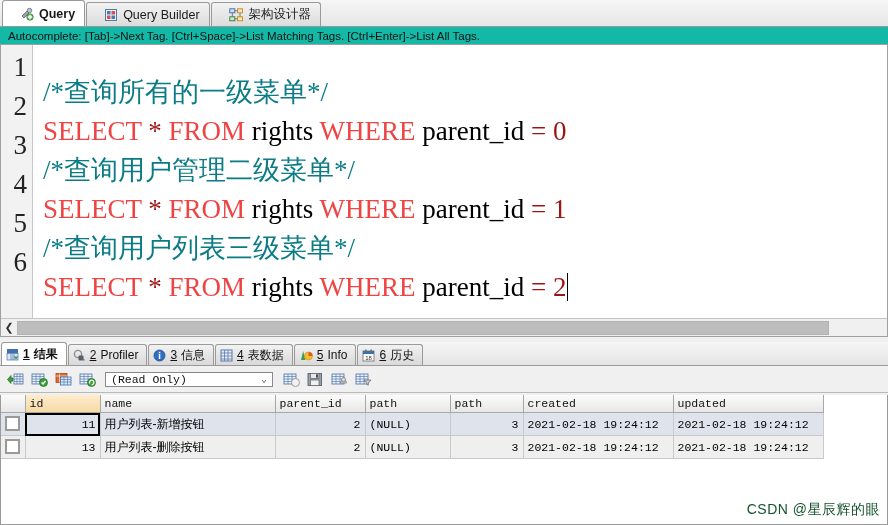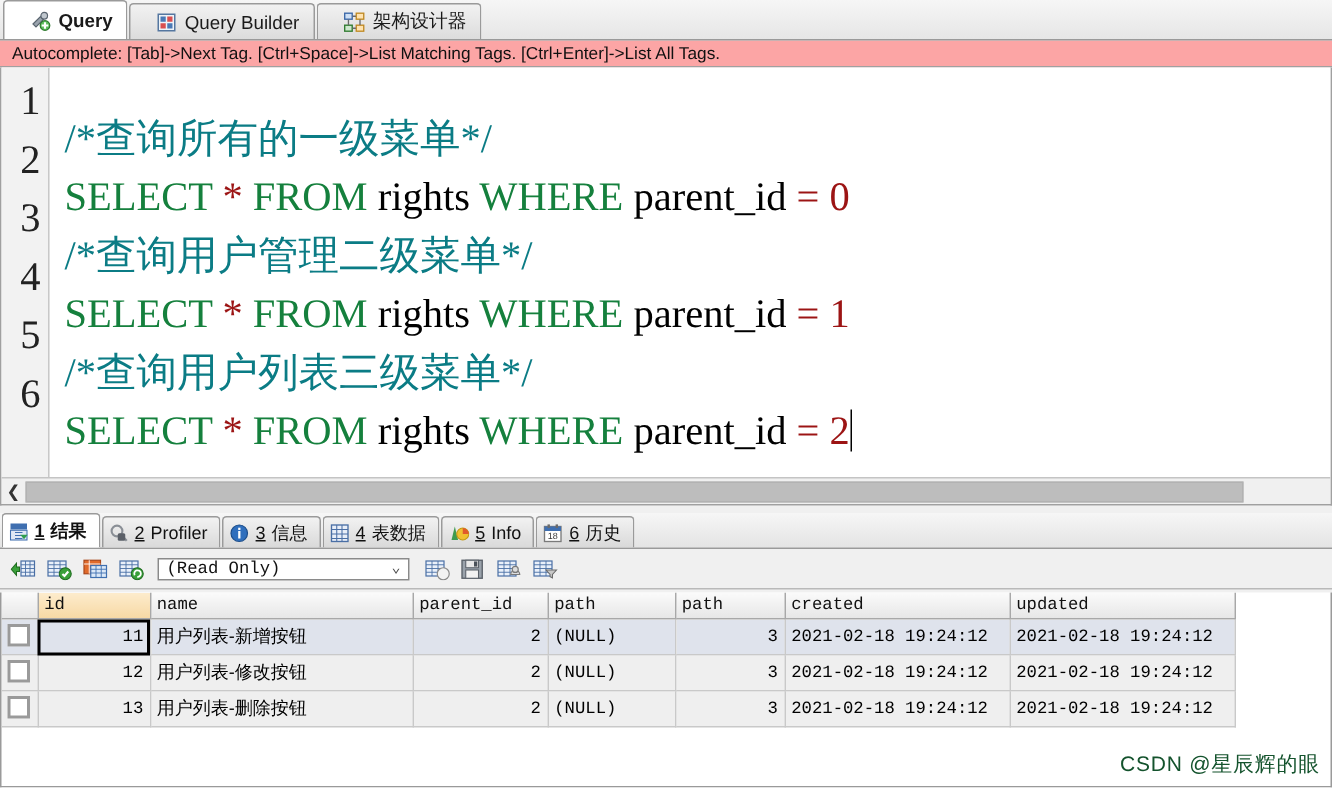--- a/index.html
+++ b/index.html
@@ -54,21 +54,21 @@
     background: #ffffff;
     font-weight: bold;
     height: 26px;
     z-index: 3;
   }
   .ttab .tlabel { white-space: nowrap; }
 
   
   .hintrow {
     height: 18px;
-    background: #fca5a5;
+    background: #14b8a6;
     border-bottom: 1px solid #a0a0a0;
     display: flex;
     align-items: center;
     padding-left: 8px;
     font-size: 11.5px;
     color: #111;
     box-sizing: border-box;
     flex: none;
   }
 
@@ -119,21 +119,21 @@
   }
   .cline {
     font-family: "Liberation Serif", serif;
     font-size: 27px;
     line-height: 39px;
     white-space: pre;
     color: #000;
     letter-spacing: 0px;
   }
   .cline.cjk { letter-spacing: 0px; }
-  .kw { color: #15803d; }
+  .kw { color: #ef4444; }
   .op { color: #9c1414; }
   .num { color: #9c1414; }
   .cmt { color: #0b7c85; }
   .ident { color: #000; }
   .caret {
     display: inline-block;
     width: 1px;
     height: 28px;
     background: #000;
     vertical-align: -5px;
@@ -595,30 +595,20 @@
           <td class="num focuscell">11</td>
           <td class="cjk">用户列表-新增按钮</td>
           <td class="num">2</td>
           <td>(NULL)</td>
           <td class="num">3</td>
           <td>2021-02-18 19:24:12</td>
           <td>2021-02-18 19:24:12</td>
         </tr>
         <tr>
           <td class="rowsel"><span class="chk"></span></td>
-          <td class="num">12</td>
-          <td class="cjk">用户列表-修改按钮</td>
-          <td class="num">2</td>
-          <td>(NULL)</td>
-          <td class="num">3</td>
-          <td>2021-02-18 19:24:12</td>
-          <td>2021-02-18 19:24:12</td>
-        </tr>
-        <tr>
-          <td class="rowsel"><span class="chk"></span></td>
           <td class="num">13</td>
           <td class="cjk">用户列表-删除按钮</td>
           <td class="num">2</td>
           <td>(NULL)</td>
           <td class="num">3</td>
           <td>2021-02-18 19:24:12</td>
           <td>2021-02-18 19:24:12</td>
         </tr>
       </tbody>
     </table>

